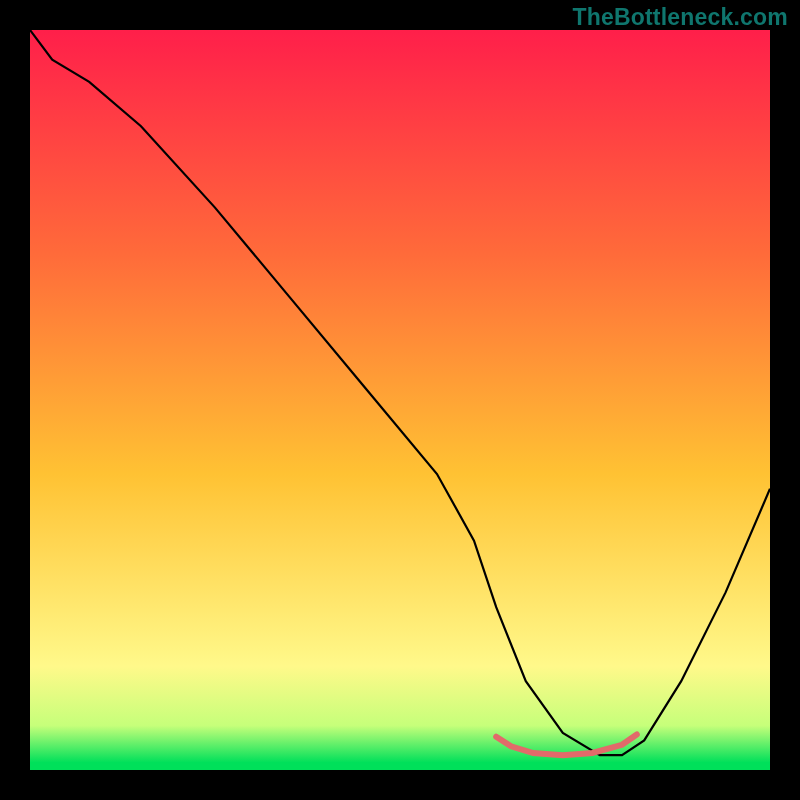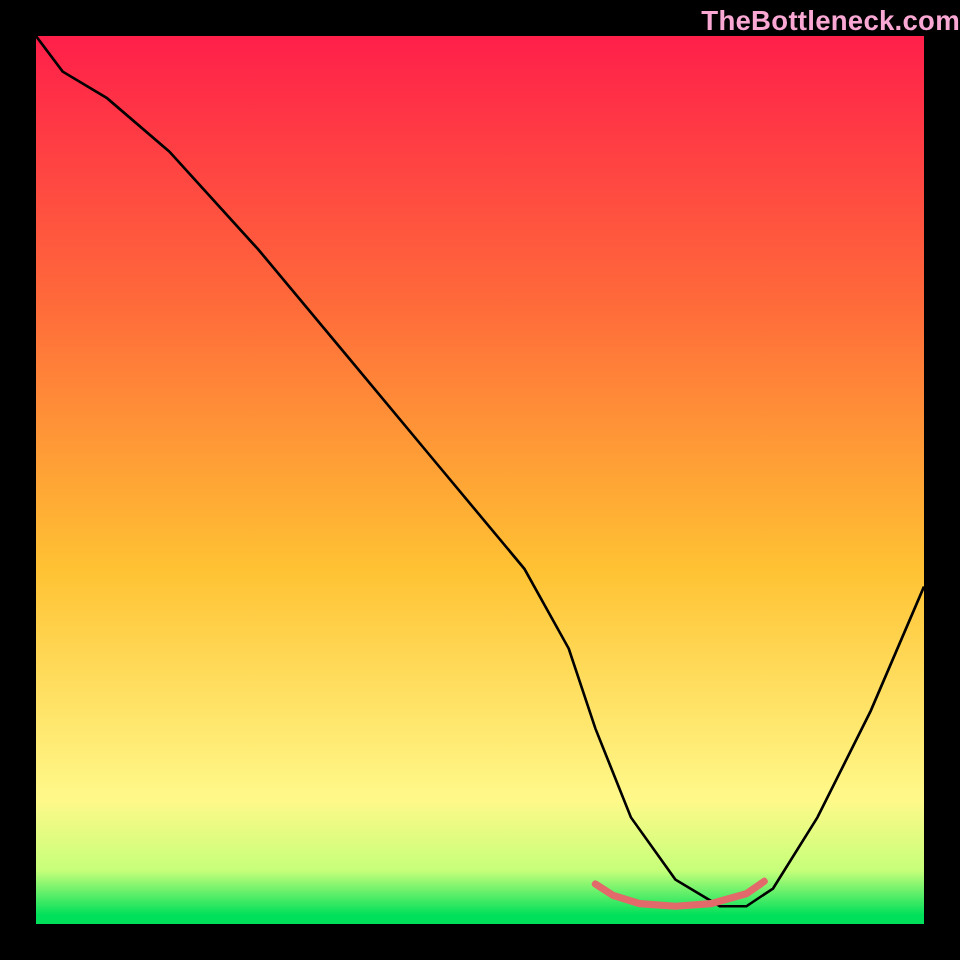--- a/index.html
+++ b/index.html
@@ -29,22 +29,22 @@
       var(--c1) 30%,
       var(--c2) 60%,
       var(--c3) 86%,
       var(--c4) 94%,
       var(--c5) 99%,
       var(--c5) 100%);
   }
   .watermark {
     position: absolute;
     top: 4px;
-    right: 0;
-    color: #f9a8d4;
+    right: 12px;
+    color: #0f766e;
     font-size: 23px;
     font-weight: 600;
     letter-spacing: 0.2px;
   }
   svg.curve {
     position: absolute;
     left: 0;
     top: 0;
     width: 740px;
     height: 740px;

